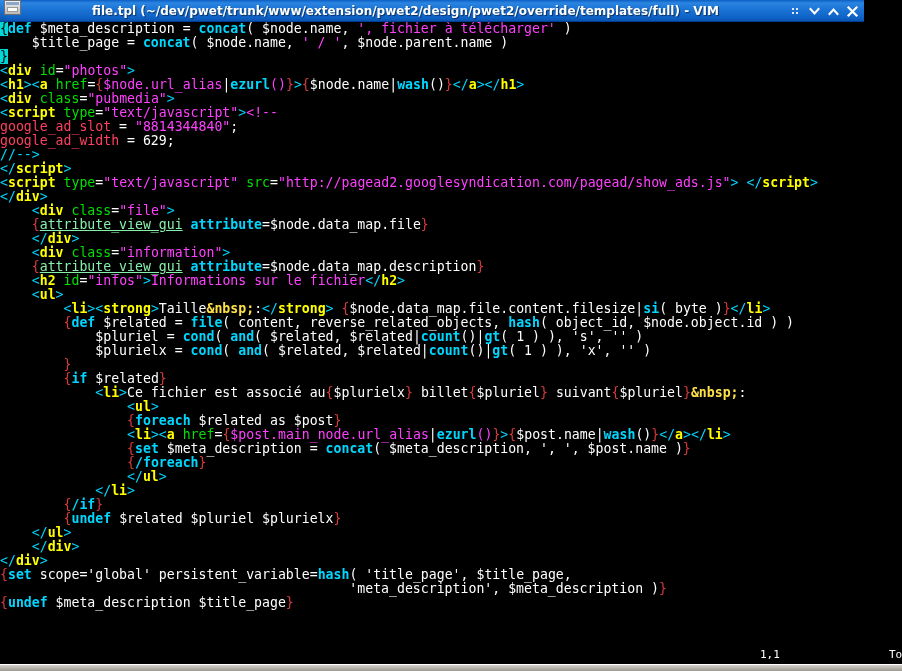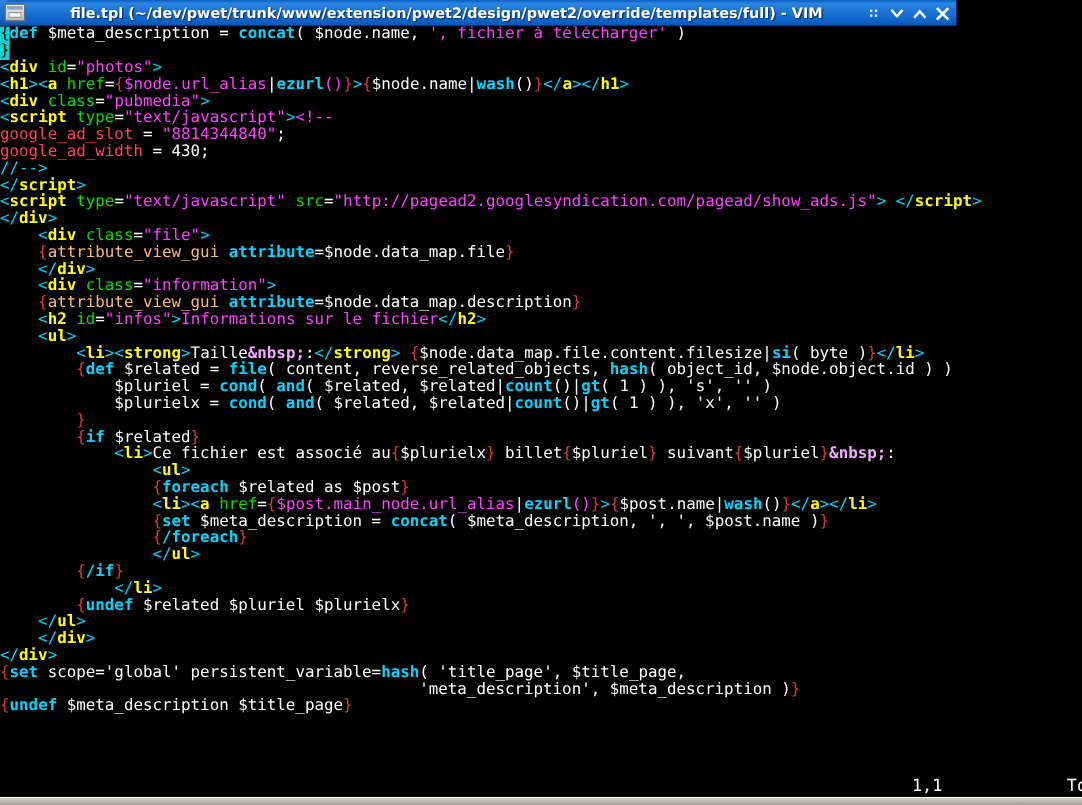--- a/index.html
+++ b/index.html
@@ -2,24 +2,24 @@
 <html><head>
 <meta charset="utf-8">
 <style>
   html,body{margin:0;padding:0;background:#000;}
   body{
     width:902px;height:671px;overflow:hidden;
     font-family:"DejaVu Sans Mono","Liberation Mono",monospace;
   }
   
   #titlebar{
-    position:relative;height:22px;width:797px;
+    position:relative;height:22px;width:864px;
     background:linear-gradient(to bottom,#0b5fc4 0%,#2a84e0 14%,#1a72d4 48%,#0f63c8 82%,#0a55b0 100%);
     border-bottom:1px solid #003c8f;
-    display:flex;align-items:center;
+    display:flex;
     box-sizing:border-box;
   }
   #titlebar:before{
     content:"";position:absolute;left:0;top:0;bottom:0;width:6px;
     background:linear-gradient(to bottom,#2f8ae8,#0a55b0);
   }
   .win-icon{
     width:17px;height:15px;margin-left:4px;flex:0 0 auto;
     background:linear-gradient(to bottom,#f2f2f2 0%,#dcdcdc 38%,#b9b9b9 100%);
     border:1px solid #6f6f6f;box-sizing:border-box;position:relative;
@@ -64,28 +64,28 @@
   .t-del    {color:#d63b3b;}            
   .t-kw     {color:#00d7ff;font-weight:bold;}  
   .t-fn     {color:#00d7ff;font-weight:bold;}  
   .t-plain  {color:#ffffff;}
   .t-tag    {color:#00d7ff;}            
   .t-tagname{color:#ffff00;font-weight:bold;}  
   .t-attr   {color:#00e000;}            
   .t-str    {color:#ff40ff;}            
   .t-jsvar  {color:#ff4060;}            
   .t-com    {color:#00d7ff;}            
-  .t-ent    {color:#f0abfc;font-weight:bold;}  
-  .t-red    {color:#fdba74;}
+  .t-ent    {color:#fde047;font-weight:bold;}  
+  .t-red    {color:#86efac;text-decoration:underline;}
   .cur{background:#00d7d7;color:#000000;}
   .match{background:#00d7d7;color:#000000;}
   
   #statusline{
     position:relative;width:902px;height:18px;background:#000000;
-    font-size:14px;line-height:18px;color:#ffffff;white-space:pre;
+    font-size:11px;line-height:18px;color:#ffffff;white-space:pre;
   }
   #ruler{position:absolute;left:760px;top:0;}
   #scrollpos{position:absolute;left:889px;top:0;}
   #bottombar{
     width:902px;height:7px;
     background:linear-gradient(to bottom,#d4d0c8,#9a9a93);
     border-top:1px solid #ffffff;
     box-sizing:border-box;
   }
 </style>
@@ -117,27 +117,28 @@
     <div class="wbtn">
       <svg width="13" height="13" viewBox="0 0 13 13">
           <path d="M2.5 2.5 L10.5 10.5 M10.5 2.5 L2.5 10.5" stroke="#ffffff" stroke-width="2.2" fill="none" stroke-linecap="square"></path>
         </svg>
     </div>
   </div>
 </div>
 
 <div id="editor">
     <div class="line"><span class="t-del cur">{</span><span class="t-kw">def</span><span class="t-plain"> $meta_description = </span><span class="t-fn">concat</span><span class="t-plain">( $node.name, </span><span class="t-str">', fichier à télécharger'</span><span class="t-plain"> )</span></div>
+    <div class="line"><span class="t-plain">    $title_page = </span><span class="t-fn">concat</span><span class="t-plain">( $node.name, </span><span class="t-str">' / '</span><span class="t-plain">, $node.parent.name )</span></div>
     <div class="line"><span class="t-del match">}</span></div>
     <div class="line"><span class="t-tag">&lt;</span><span class="t-tagname">div</span><span class="t-plain"> </span><span class="t-attr">id</span><span class="t-plain">=</span><span class="t-str">"photos"</span><span class="t-tag">&gt;</span></div>
     <div class="line"><span class="t-tag">&lt;</span><span class="t-tagname">h1</span><span class="t-tag">&gt;&lt;</span><span class="t-tagname">a</span><span class="t-plain"> </span><span class="t-attr">href</span><span class="t-plain">=</span><span class="t-del">{</span><span class="t-str">$node.url_alias</span><span class="t-plain">|</span><span class="t-fn">ezurl</span><span class="t-str">()</span><span class="t-del">}</span><span class="t-tag">&gt;</span><span class="t-del">{</span><span class="t-plain">$node.name</span><span class="t-plain">|</span><span class="t-fn">wash</span><span class="t-plain">()</span><span class="t-del">}</span><span class="t-tag">&lt;/</span><span class="t-tagname">a</span><span class="t-tag">&gt;&lt;/</span><span class="t-tagname">h1</span><span class="t-tag">&gt;</span></div>
     <div class="line"><span class="t-tag">&lt;</span><span class="t-tagname">div</span><span class="t-plain"> </span><span class="t-attr">class</span><span class="t-plain">=</span><span class="t-str">"pubmedia"</span><span class="t-tag">&gt;</span></div>
     <div class="line"><span class="t-tag">&lt;</span><span class="t-tagname">script</span><span class="t-plain"> </span><span class="t-attr">type</span><span class="t-plain">=</span><span class="t-str">"text/javascript"</span><span class="t-tag">&gt;</span><span class="t-str">&lt;!--</span></div>
     <div class="line"><span class="t-jsvar">google_ad_slot</span><span class="t-plain"> = </span><span class="t-str">"8814344840"</span><span class="t-plain">;</span></div>
-    <div class="line"><span class="t-jsvar">google_ad_width</span><span class="t-plain"> = 430;</span></div>
+    <div class="line"><span class="t-jsvar">google_ad_width</span><span class="t-plain"> = 629;</span></div>
     <div class="line"><span class="t-com">//--&gt;</span></div>
     <div class="line"><span class="t-tag">&lt;/</span><span class="t-tagname">script</span><span class="t-tag">&gt;</span></div>
     <div class="line"><span class="t-tag">&lt;</span><span class="t-tagname">script</span><span class="t-plain"> </span><span class="t-attr">type</span><span class="t-plain">=</span><span class="t-str">"text/javascript"</span><span class="t-plain"> </span><span class="t-attr">src</span><span class="t-plain">=</span><span class="t-str">"http://pagead2.googlesyndication.com/pagead/show_ads.js"</span><span class="t-tag">&gt;</span><span class="t-plain"> </span><span class="t-tag">&lt;/</span><span class="t-tagname">script</span><span class="t-tag">&gt;</span></div>
     <div class="line"><span class="t-tag">&lt;/</span><span class="t-tagname">div</span><span class="t-tag">&gt;</span></div>
     <div class="line"><span class="t-tag">    &lt;</span><span class="t-tagname">div</span><span class="t-plain"> </span><span class="t-attr">class</span><span class="t-plain">=</span><span class="t-str">"file"</span><span class="t-tag">&gt;</span></div>
     <div class="line"><span class="t-plain">    </span><span class="t-del">{</span><span class="t-red">attribute_view_gui</span><span class="t-plain"> </span><span class="t-fn">attribute</span><span class="t-plain">=$node.data_map.file</span><span class="t-del">}</span></div>
     <div class="line"><span class="t-tag">    &lt;/</span><span class="t-tagname">div</span><span class="t-tag">&gt;</span></div>
     <div class="line"><span class="t-tag">    &lt;</span><span class="t-tagname">div</span><span class="t-plain"> </span><span class="t-attr">class</span><span class="t-plain">=</span><span class="t-str">"information"</span><span class="t-tag">&gt;</span></div>
     <div class="line"><span class="t-plain">    </span><span class="t-del">{</span><span class="t-red">attribute_view_gui</span><span class="t-plain"> </span><span class="t-fn">attribute</span><span class="t-plain">=$node.data_map.description</span><span class="t-del">}</span></div>
     <div class="line"><span class="t-tag">    &lt;</span><span class="t-tagname">h2</span><span class="t-plain"> </span><span class="t-attr">id</span><span class="t-plain">=</span><span class="t-str">"infos"</span><span class="t-tag">&gt;</span><span class="t-str">Informations sur le fichier</span><span class="t-tag">&lt;/</span><span class="t-tagname">h2</span><span class="t-tag">&gt;</span></div>
@@ -148,22 +149,22 @@
     <div class="line"><span class="t-plain">            $plurielx = </span><span class="t-fn">cond</span><span class="t-plain">( </span><span class="t-fn">and</span><span class="t-plain">( $related, $related</span><span class="t-plain">|</span><span class="t-fn">count</span><span class="t-plain">()</span><span class="t-plain">|</span><span class="t-fn">gt</span><span class="t-plain">( 1 ) ), </span><span class="t-plain">'x'</span><span class="t-plain">, </span><span class="t-plain">''</span><span class="t-plain"> )</span></div>
     <div class="line"><span class="t-plain">        </span><span class="t-del">}</span></div>
     <div class="line"><span class="t-plain">        </span><span class="t-del">{</span><span class="t-kw">if</span><span class="t-plain"> $related</span><span class="t-del">}</span></div>
     <div class="line"><span class="t-tag">            &lt;</span><span class="t-tagname">li</span><span class="t-tag">&gt;</span><span class="t-plain">Ce fichier est associé au</span><span class="t-del">{</span><span class="t-plain">$plurielx</span><span class="t-del">}</span><span class="t-plain"> billet</span><span class="t-del">{</span><span class="t-plain">$pluriel</span><span class="t-del">}</span><span class="t-plain"> suivant</span><span class="t-del">{</span><span class="t-plain">$pluriel</span><span class="t-del">}</span><span class="t-ent">&amp;nbsp;</span><span class="t-plain">:</span></div>
     <div class="line"><span class="t-tag">                &lt;</span><span class="t-tagname">ul</span><span class="t-tag">&gt;</span></div>
     <div class="line"><span class="t-plain">                </span><span class="t-del">{</span><span class="t-kw">foreach</span><span class="t-plain"> $related as $post</span><span class="t-del">}</span></div>
     <div class="line"><span class="t-tag">                &lt;</span><span class="t-tagname">li</span><span class="t-tag">&gt;&lt;</span><span class="t-tagname">a</span><span class="t-plain"> </span><span class="t-attr">href</span><span class="t-plain">=</span><span class="t-del">{</span><span class="t-str">$post.main_node.url_alias</span><span class="t-plain">|</span><span class="t-fn">ezurl</span><span class="t-str">()</span><span class="t-del">}</span><span class="t-tag">&gt;</span><span class="t-del">{</span><span class="t-plain">$post.name</span><span class="t-plain">|</span><span class="t-fn">wash</span><span class="t-plain">()</span><span class="t-del">}</span><span class="t-tag">&lt;/</span><span class="t-tagname">a</span><span class="t-tag">&gt;&lt;/</span><span class="t-tagname">li</span><span class="t-tag">&gt;</span></div>
     <div class="line"><span class="t-plain">                </span><span class="t-del">{</span><span class="t-kw">set</span><span class="t-plain"> $meta_description = </span><span class="t-fn">concat</span><span class="t-plain">( $meta_description, </span><span class="t-plain">', '</span><span class="t-plain">, $post.name )</span><span class="t-del">}</span></div>
     <div class="line"><span class="t-plain">                </span><span class="t-del">{</span><span class="t-kw">/foreach</span><span class="t-del">}</span></div>
     <div class="line"><span class="t-tag">                &lt;/</span><span class="t-tagname">ul</span><span class="t-tag">&gt;</span></div>
+    <div class="line"><span class="t-tag">            &lt;/</span><span class="t-tagname">li</span><span class="t-tag">&gt;</span></div>
     <div class="line"><span class="t-plain">        </span><span class="t-del">{</span><span class="t-kw">/if</span><span class="t-del">}</span></div>
-    <div class="line"><span class="t-tag">            &lt;/</span><span class="t-tagname">li</span><span class="t-tag">&gt;</span></div>
     <div class="line"><span class="t-plain">        </span><span class="t-del">{</span><span class="t-kw">undef</span><span class="t-plain"> $related $pluriel $plurielx</span><span class="t-del">}</span></div>
     <div class="line"><span class="t-tag">    &lt;/</span><span class="t-tagname">ul</span><span class="t-tag">&gt;</span></div>
     <div class="line"><span class="t-tag">    &lt;/</span><span class="t-tagname">div</span><span class="t-tag">&gt;</span></div>
     <div class="line"><span class="t-tag">&lt;/</span><span class="t-tagname">div</span><span class="t-tag">&gt;</span></div>
     <div class="line"><span class="t-del">{</span><span class="t-kw">set</span><span class="t-plain"> scope=</span><span class="t-plain">'global'</span><span class="t-plain"> persistent_variable=</span><span class="t-fn">hash</span><span class="t-plain">( </span><span class="t-plain">'title_page'</span><span class="t-plain">, $title_page,</span></div>
     <div class="line"><span class="t-plain">                                            </span><span class="t-plain">'meta_description'</span><span class="t-plain">, $meta_description )</span><span class="t-del">}</span></div>
     <div class="line"><span class="t-del">{</span><span class="t-kw">undef</span><span class="t-plain"> $meta_description $title_page</span><span class="t-del">}</span></div>
   </div>
 
 <div id="statusline">

